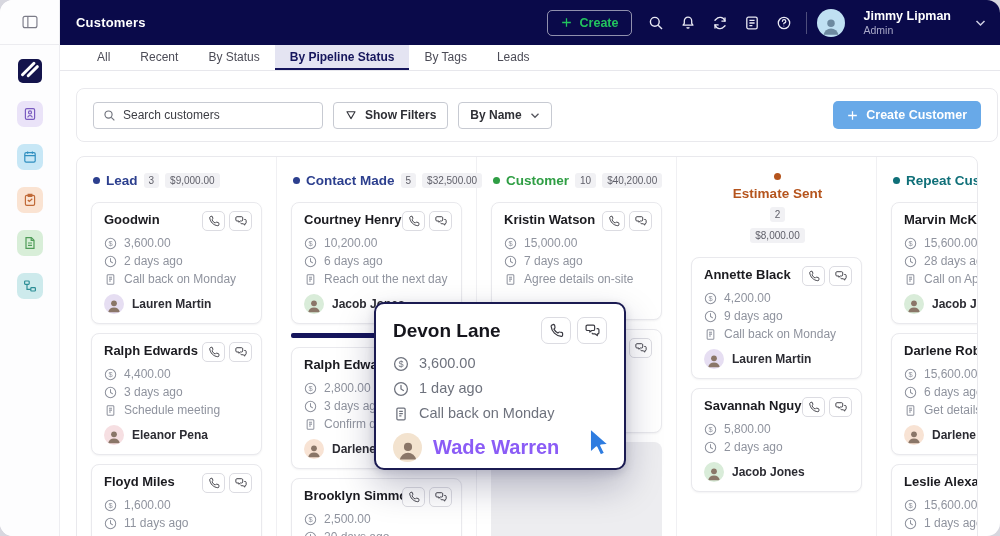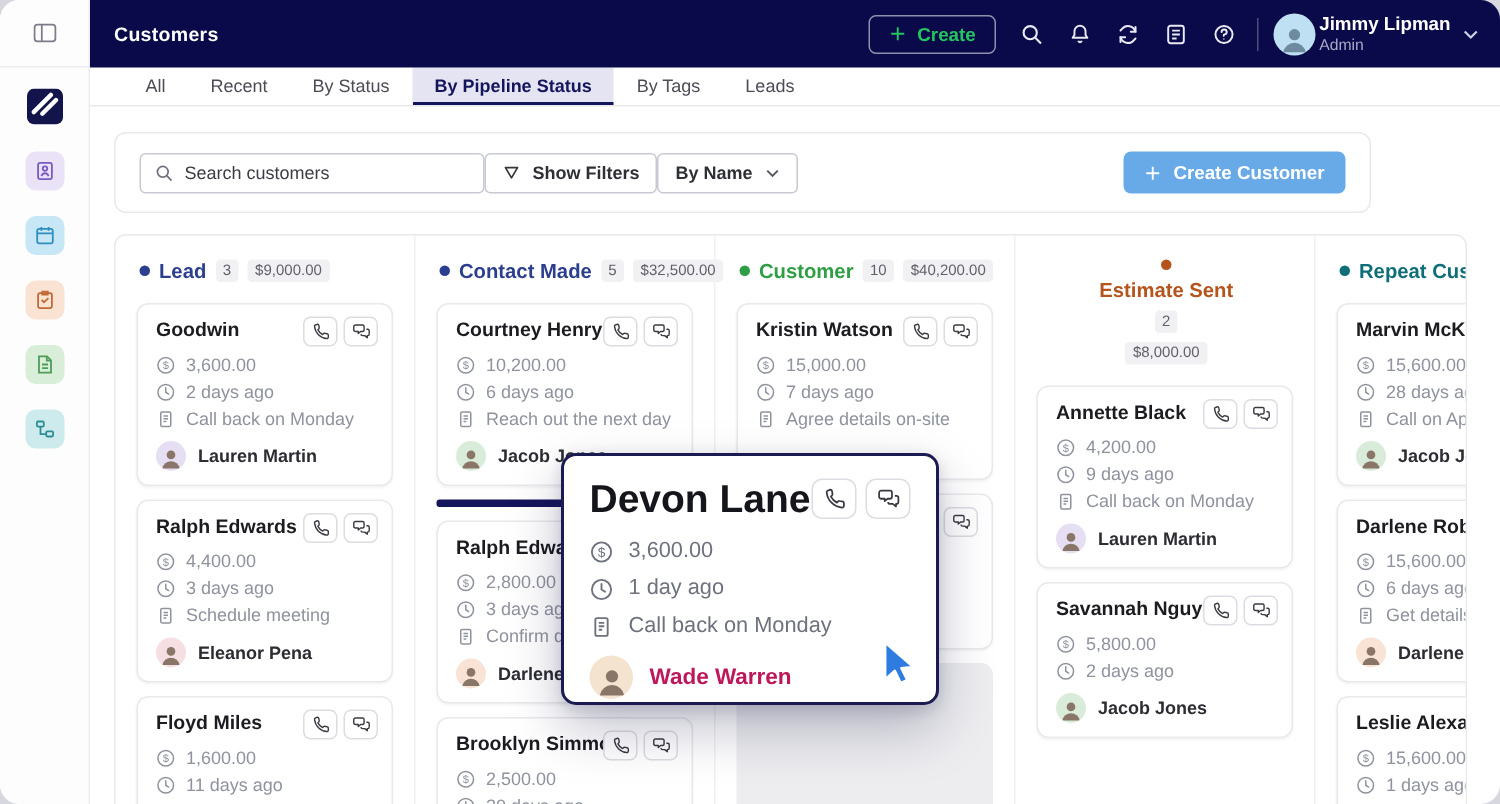--- a/index.html
+++ b/index.html
@@ -16,33 +16,33 @@
   .side-item svg { width:14px; height:14px; }
 
   
   .topbar { position:absolute; left:60px; right:0; top:0; height:45px; background:var(--navbar_bg,#0a0a4a); display:flex; align-items:center; padding:0 14px 0 16px; color:#fff; z-index:4; }
   .tb-title { font-size:13px; font-weight:700; margin-right:auto; letter-spacing:.2px; }
   .tb-create { display:flex; align-items:center; gap:8px; border:1px solid rgba(255,255,255,.55); border-radius:5px; background:transparent; color:#22c55e; font-size:12.5px; font-weight:600; padding:5px 13px; cursor:pointer; font-family:inherit; }
   .tb-icons { display:flex; align-items:center; gap:4px; margin-left:10px; }
   .tb-icon { width:28px; height:28px; display:flex; align-items:center; justify-content:center; background:transparent; border:none; color:#e9e9f4; cursor:pointer; }
   .tb-icon svg { width:16px; height:16px; }
   .tb-divider { width:1px; height:22px; background:rgba(255,255,255,.28); margin:0 10px 0 8px; }
-  .tb-user { display:flex; align-items:center; gap:2px; cursor:pointer; }
+  .tb-user { display:flex; align-items:center; gap:18px; cursor:pointer; }
   .tb-avatar { width:28px; height:28px; border-radius:50%; background:#bfe0f2; display:flex; align-items:flex-end; justify-content:center; overflow:hidden; }
   .tb-user-name { font-size:12.5px; font-weight:700; line-height:1.25; }
   .tb-user-role { font-size:10.5px; color:#abahc6; color:#a9a9c8; }
   .tb-chevron { color:#cdcde2; margin-left:6px; }
 
   
   .tabs { position:absolute; left:60px; right:0; top:45px; height:26px; border-bottom:1px solid #e7e7ec; display:flex; padding-left:22px; background:#fff; z-index:3; }
   .tab { font-size:12px; color:#4c4c57; padding:0 15px; line-height:25px; cursor:pointer; white-space:nowrap; }
   .tab.active { background:var(--tab_active_bg,#e4e4f2); color:var(--tab_active_fg,#15155c); font-weight:700; box-shadow:inset 0 -2px 0 var(--tab_active_fg,#15155c); }
 
   
-  .filterbar { position:absolute; left:76px; top:88px; width:838px; height:54px; border:1px solid var(--border,#e9e9ed); border-radius:8px; display:flex; align-items:center; padding:0 16px; background:#fff; z-index:2; }
+  .filterbar { position:absolute; left:76px; top:88px; width:922px; height:54px; border:1px solid var(--border,#e9e9ed); border-radius:8px; display:flex; align-items:center; gap:10px; padding:0 16px; background:#fff; z-index:2; }
   .searchbox { width:230px; height:27px; border:1px solid #c7cad2; border-radius:4px; display:flex; align-items:center; gap:7px; padding:0 9px; color:#6e717b; }
   .searchbox input { border:none; outline:none; flex:1; font-size:12px; color:#33343a; font-family:inherit; background:transparent; }
   .searchbox input::placeholder { color:#3c3d44; opacity:1; }
   .chip-btn { height:27px; border:1px solid #c7cad2; border-radius:4px; background:#fff; display:flex; align-items:center; gap:8px; padding:0 11px; font-size:12px; font-weight:600; color:#2f3036; cursor:pointer; font-family:inherit; }
   .create-customer { margin-left:auto; height:28px; background:var(--accent_blue,#68a9e8); border:none; border-radius:5px; color:#fff; font-size:12.5px; font-weight:600; display:flex; align-items:center; gap:8px; padding:0 14px; cursor:pointer; font-family:inherit; }
 
   
   .board { position:absolute; left:76px; top:156px; width:902px; height:390px; border:1px solid var(--border,#e9e9ed); border-radius:8px; background:#fff; display:flex; overflow:hidden; z-index:1; }
   .col { width:200px; flex:none; border-right:1px solid #f0f0f3; padding:16px 14px 0; }
   .col:last-child { border-right:none; }
@@ -61,30 +61,30 @@
   .row .ri svg { width:13px; height:13px; }
   .owner-row { margin-top:7px; display:flex; align-items:center; gap:8px; white-space:nowrap; }
   .avatar { width:20px; height:20px; border-radius:50%; overflow:hidden; flex:none; display:flex; align-items:flex-end; justify-content:center; }
   .owner { font-size:12px; font-weight:600; color:#2c2c33; }
   .drop-indicator { height:5px; border-radius:2px; background:var(--drop_indicator,#15155c); margin:5px 0 9px; }
   .slot-placeholder { height:150px; border-radius:8px; background:var(--placeholder_bg,#ededf0); margin-bottom:9px; }
 
   
   .popup { position:absolute; left:374px; top:302px; width:252px; height:168px; background:#fff; border:2px solid var(--popup_border,#1b1b52); border-radius:10px; padding:13px 17px; box-shadow:0 16px 36px rgba(12,12,60,.25), 0 3px 10px rgba(12,12,60,.14); z-index:50; }
   .popup-head { display:flex; align-items:center; }
-  .popup-title { font-size:26px; font-weight:700; color:#15151c; margin-right:auto; }
+  .popup-title { font-size:19px; font-weight:700; color:#15151c; margin-right:auto; }
   .popup-actions { display:flex; gap:6px; }
   .popup .icon-btn { width:30px; height:27px; border-radius:7px; }
   .popup .icon-btn svg { width:15px; height:15px; }
   .popup .rows { margin-top:10px; }
   .popup .row { font-size:14.5px; color:#6e727d; line-height:19px; margin-top:6px; gap:10px; }
   .popup .row .ri svg { width:16px; height:16px; }
   .popup .owner-row { margin-top:10px; gap:11px; }
   .popup .avatar { width:29px; height:29px; }
-  .popup .owner { font-size:15px; font-weight:600; color:#be185d; }
+  .popup .owner { font-size:20px; font-weight:600; color:#8b5cf6; }
   .cursor { position:absolute; left:586px; top:427px; width:26px; height:30px; z-index:60; }
 </style>
 </head>
 <body>
 
 <div class="stage">
   <div class="win">
 
     <aside class="sidebar">
       <div class="side-top">

